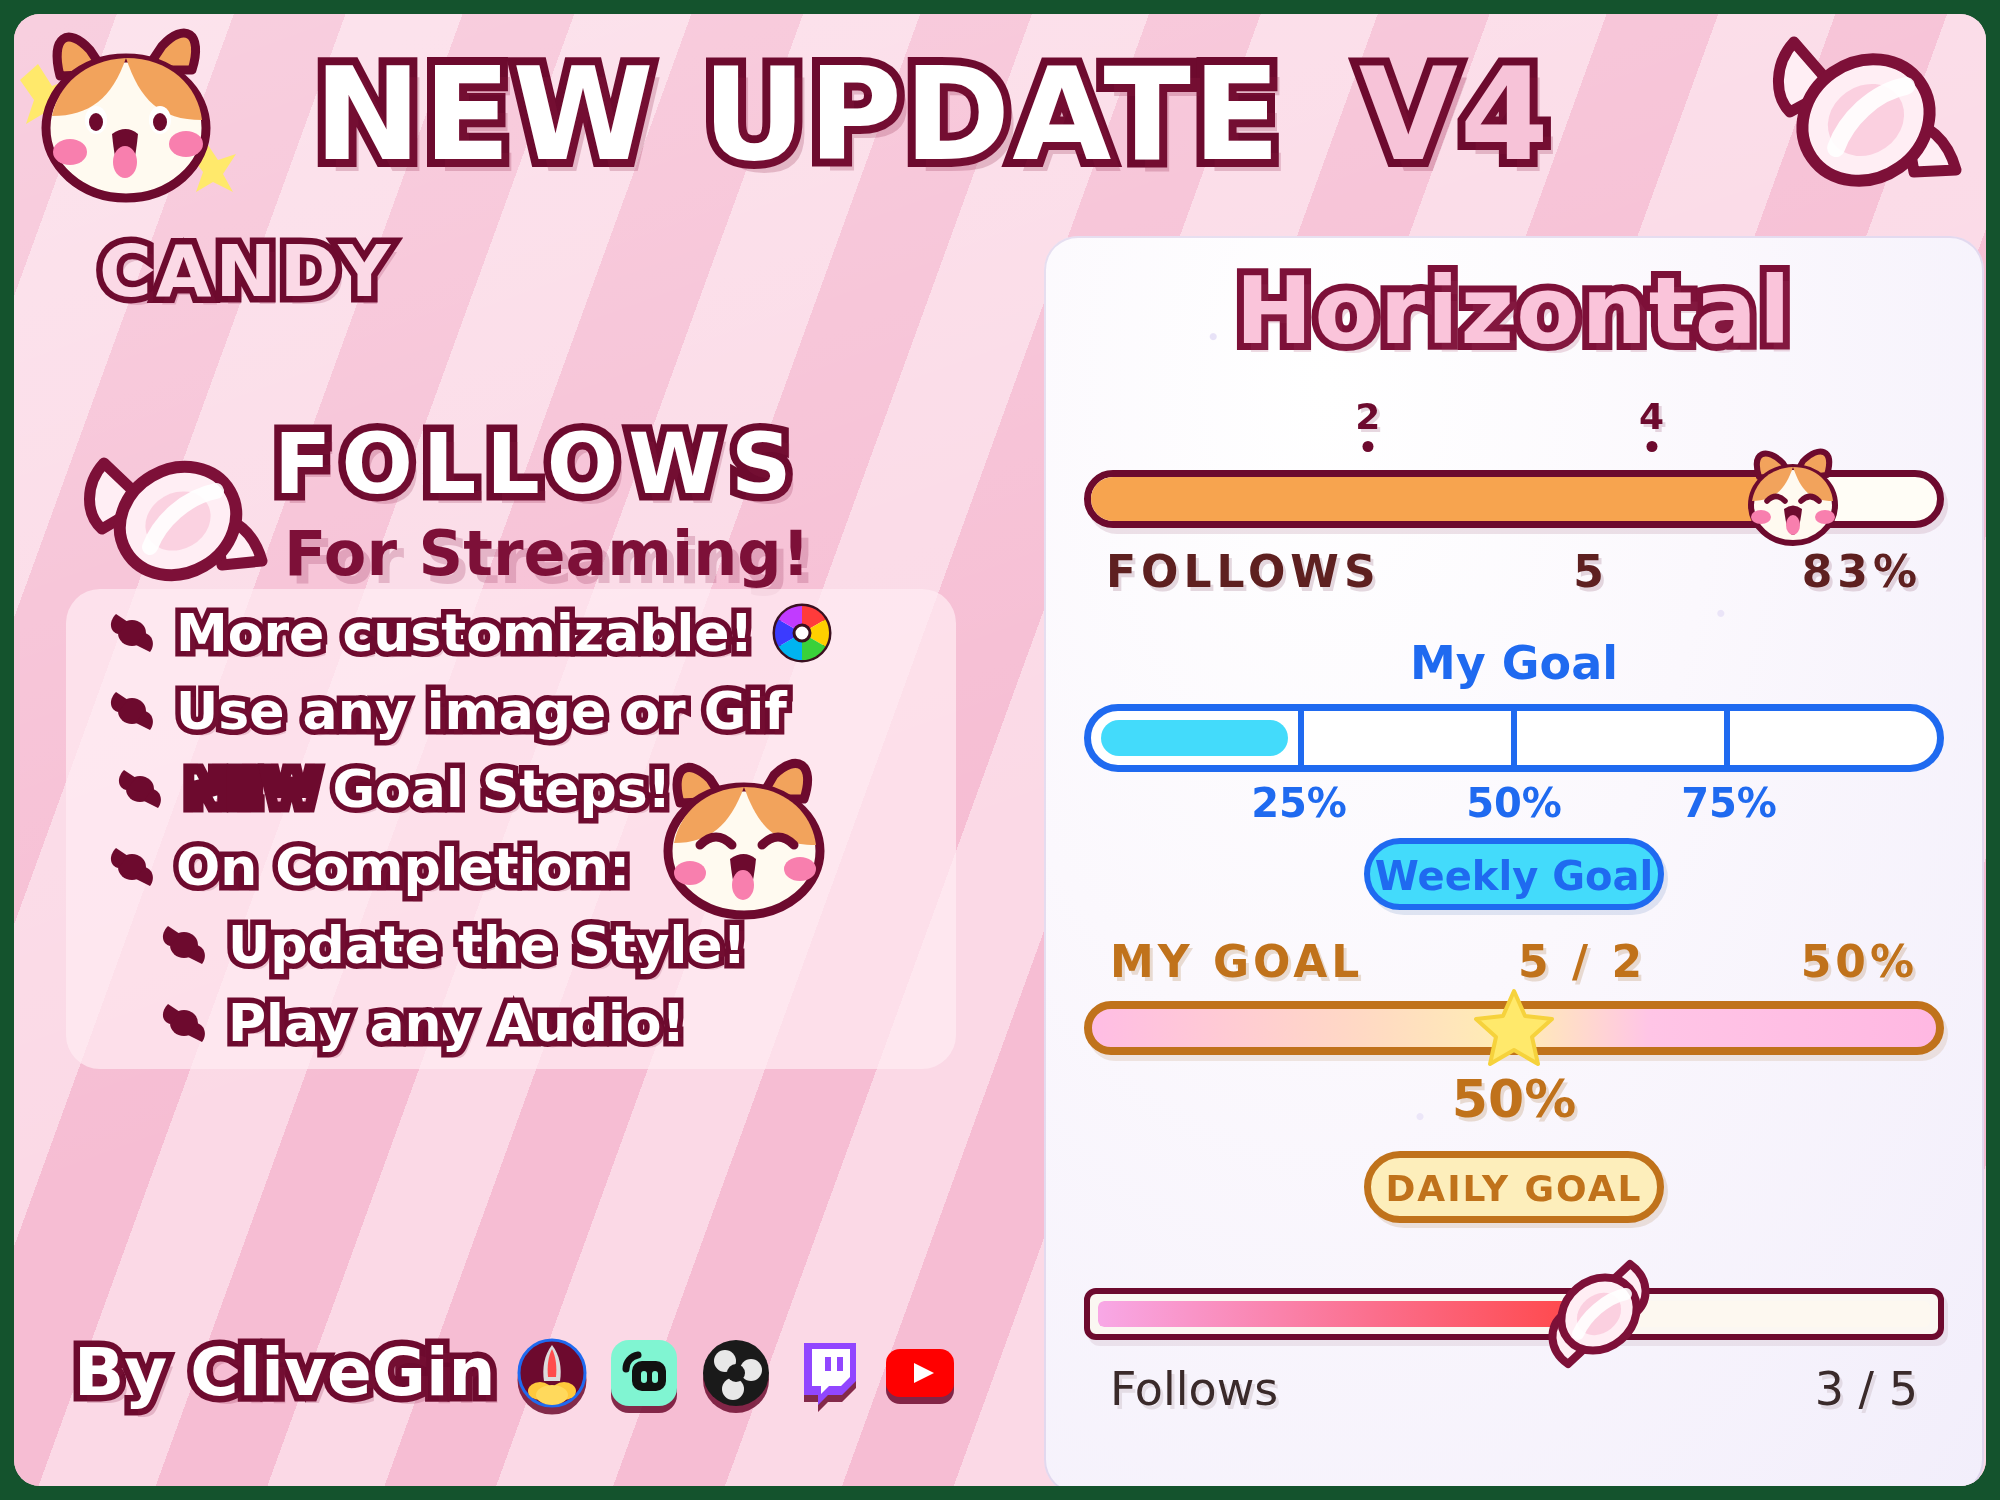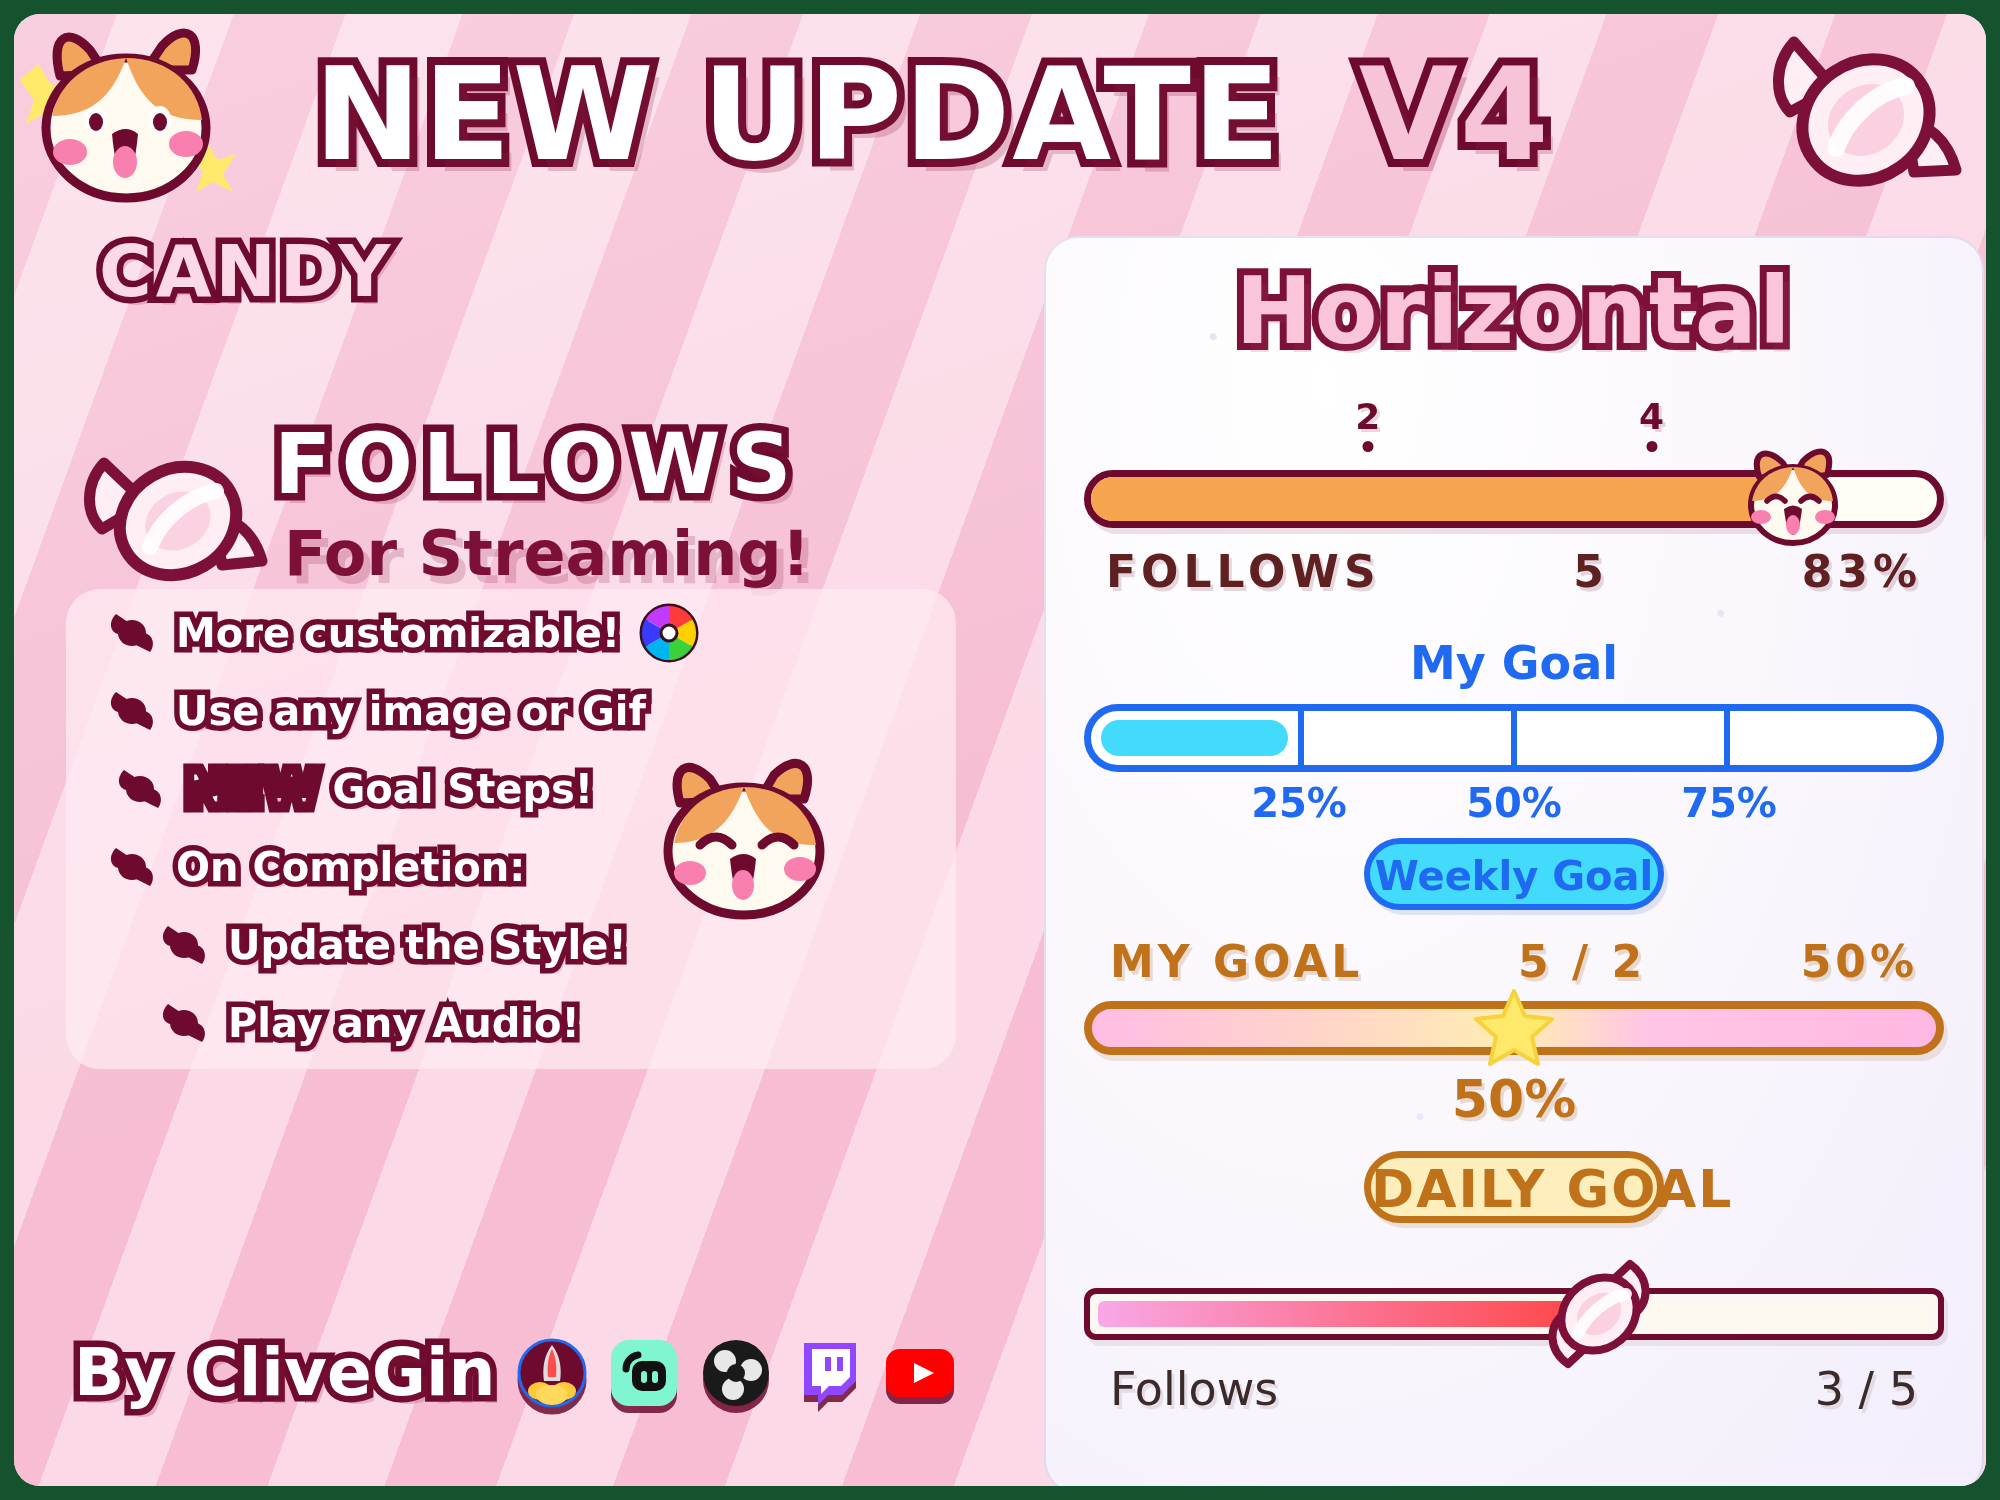--- a/index.html
+++ b/index.html
@@ -136,21 +136,21 @@
   }
   .feature-row {
     position:absolute;
     display:flex; align-items:center;
     gap:18px;
     height:72px;
   }
   .bullet { width:52px; height:50px; flex:0 0 auto; }
   .bullet svg { width:100%; height:100%; display:block; }
   .feat-text {
-    font-size:40px; font-weight:bold;
+    font-size:52px; font-weight:bold;
     color:#ffffff;
     -webkit-text-stroke:11px #6d0a2e;
     paint-order:stroke fill;
     font-family:"DejaVu Sans", sans-serif;
     text-shadow:5px 6px 0 rgba(140,30,70,.16);
     white-space:nowrap;
   }
   .feat-new {
     font-size:52px; font-weight:bold;
     font-family:"DejaVu Sans", sans-serif;
@@ -310,21 +310,21 @@
   }
   .pill-blue {
     width:300px; height:72px; line-height:64px;
     background:#43dbfb; border:6px solid #1f6af0;
     color:#1f6af0; font-size:40px;
     box-shadow:4px 5px 0 rgba(120,150,200,.22);
   }
   .pill-cream {
     width:300px; height:72px; line-height:62px;
     background:#fdeebb; border:7px solid #c0721b;
-    color:#c0721b; font-size:52px; letter-spacing:2px;
+    color:#c0721b; font-size:36px; letter-spacing:2px;
     box-shadow:4px 5px 0 rgba(180,140,100,.22);
   }
 
   
   .bar3-labels {
     display:flex; justify-content:space-between; align-items:center;
     padding:0 26px; margin-bottom:14px;
   }
   .lbl-brown {
     font-size:44px; font-weight:bold; color:#c0721b;

